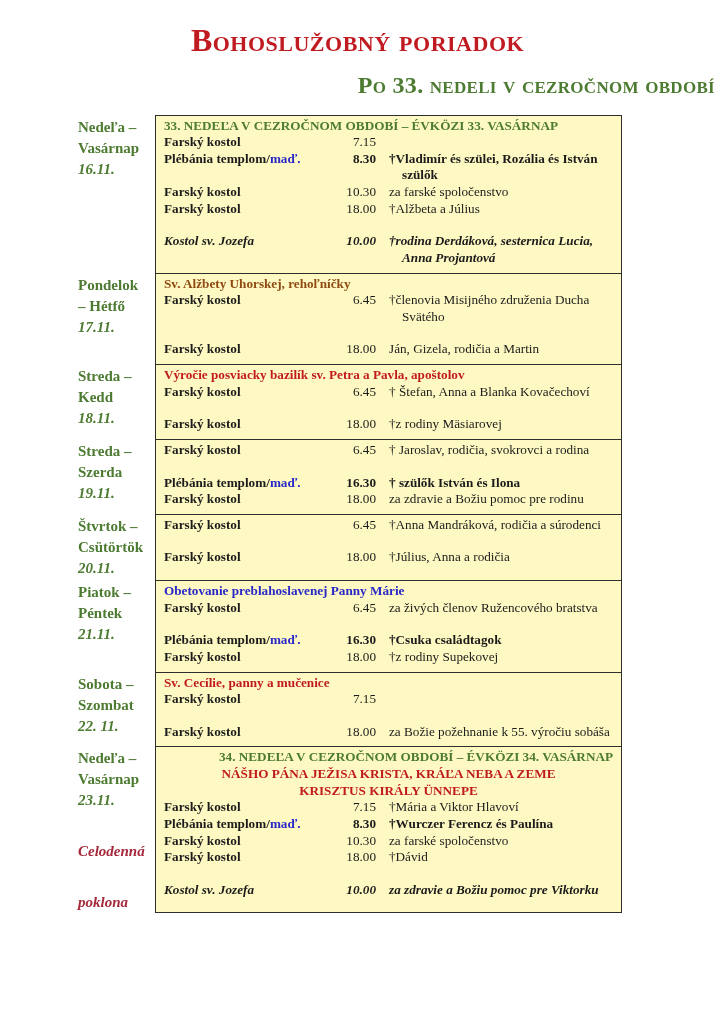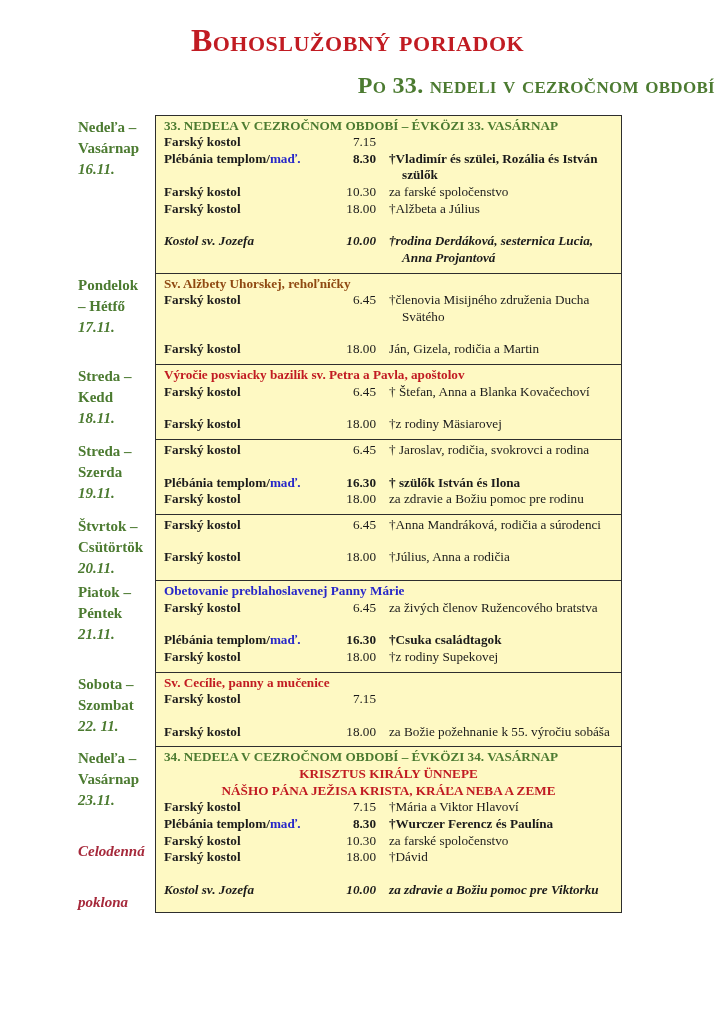--- a/index.html
+++ b/index.html
@@ -258,23 +258,23 @@
       </div>
       <div class="day-block">
         <div class="day-label">
           <div class="day-name">Nedeľa –</div>
           <div class="day-name">Vasárnap</div>
           <div class="day-date">23.11.</div>
           <div class="day-note">Celodenná</div>
           <div class="day-note">poklona</div>
         </div>
         <div class="day-section">
-          <div class="sec-header" style="color: var(--green);">34. NEDEĽA V CEZROČNOM OBDOBÍ – ÉVKÖZI 34. VASÁRNAP</div>
+          <div class="sec-header" style="color: var(--green); text-align: right;">34. NEDEĽA V CEZROČNOM OBDOBÍ – ÉVKÖZI 34. VASÁRNAP</div>
+          <div class="sec-subheader" style="color: var(--red);">NÁŠHO PÁNA JEŽISA KRISTA, KRÁĽA NEBA A ZEME</div>
           <div class="sec-subheader" style="color: var(--red);">KRISZTUS KIRÁLY ÜNNEPE</div>
-          <div class="sec-subheader" style="color: var(--red);">NÁŠHO PÁNA JEŽISA KRISTA, KRÁĽA NEBA A ZEME</div>
           <div class="mass-row">
             <span class="place">Farský kostol</span>
             <span class="time">7.15</span>
             <span class="intention">†Mária a Viktor Hlavoví</span>
           </div>
           <div class="mass-row bold">
             <span class="place">Plébánia templom/<span class="place-hu" style="color: var(--blue);">maď.</span></span>
             <span class="time">8.30</span>
             <span class="intention">†Wurczer Ferencz és Paulína</span>
           </div>

